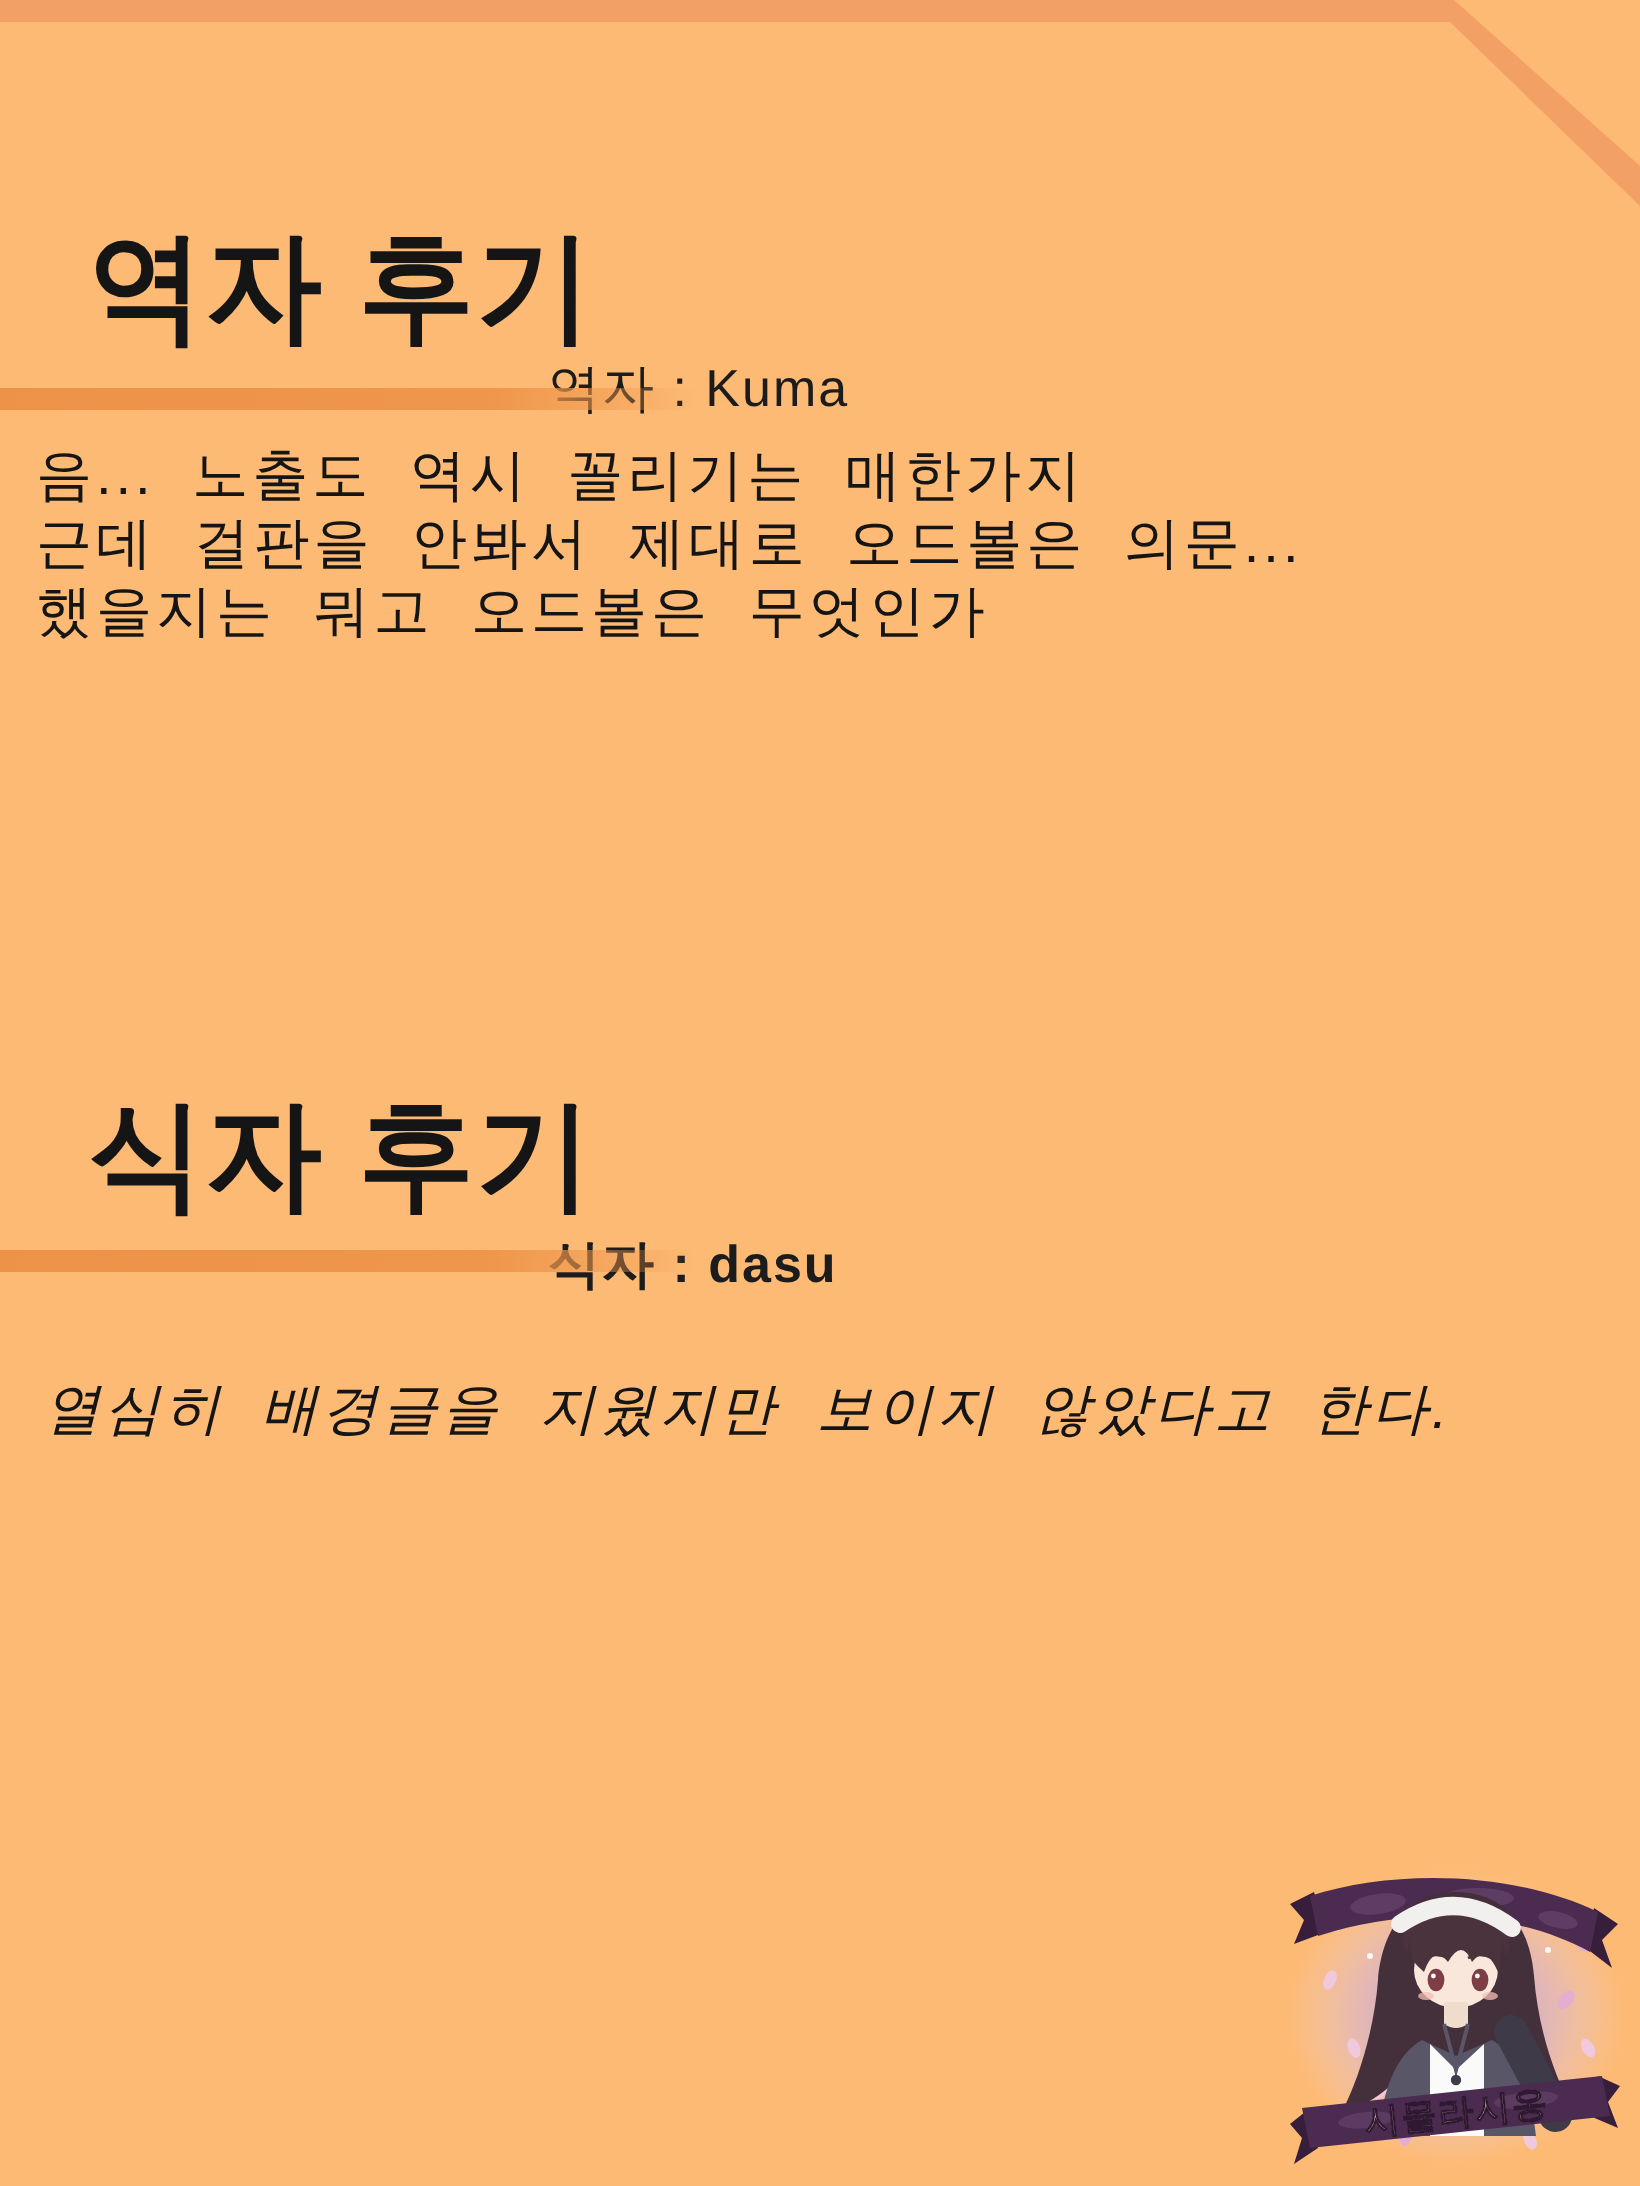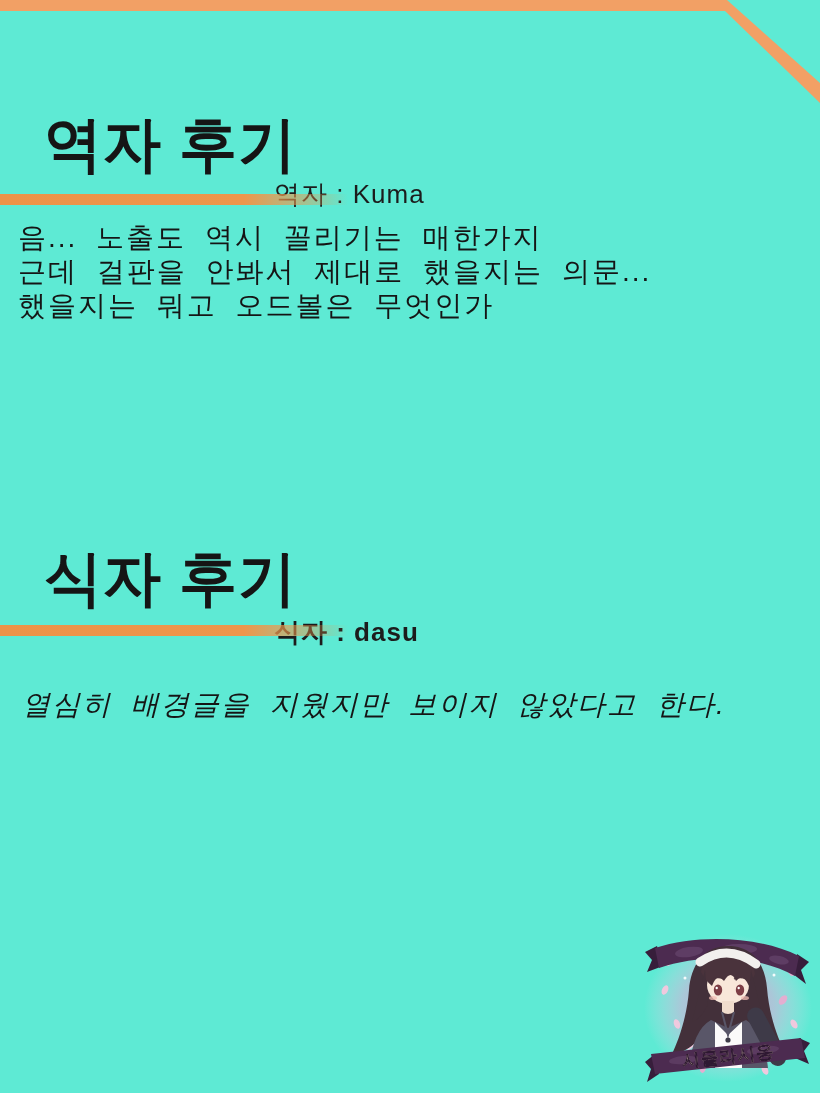--- a/index.html
+++ b/index.html
@@ -1,20 +1,20 @@
 <!DOCTYPE html>
 <html><head>
 <meta charset="utf-8">
 <style>
   html, body { margin: 0; padding: 0; }
   .page {
     position: relative;
     width: 820px;
     height: 1093px;
-    background: #5eead4;
+    background: #fdba74;
     overflow: hidden;
     font-family: "Liberation Sans", "DejaVu Sans", sans-serif;
     color: #121212;
   }
   .top-deco {
     position: absolute;
     left: 0; top: 0;
     width: 820px; height: 110px;
     display: block;
   }
@@ -76,21 +76,21 @@
 
   <svg class="top-deco" viewBox="0 0 820 110" aria-hidden="true">
     <polygon points="0,0 727,0 820,83 820,103 725,11 0,11" fill="#F2A065"></polygon>
   </svg>
 
   <section>
     <h1 class="section-title" style="top:112px;">역자 후기</h1>
     <span class="credit" style="top:147px;">역자 : Kuma</span>
     <div class="divider" style="top:194px;"></div>
     <p class="handnote" style="left:18px; top:221px;">음... 노출도 역시 꼴리기는 매한가지</p>
-    <p class="handnote" style="left:18px; top:255px;">근데 걸판을 안봐서 제대로 했을지는 의문...</p>
+    <p class="handnote" style="left:18px; top:255px;">근데 걸판을 안봐서 제대로 오드볼은 의문...</p>
     <p class="handnote" style="left:18px; top:289px;">했을지는 뭐고 오드볼은 무엇인가</p>
   </section>
 
   <section>
     <h1 class="section-title" style="top:546px;">식자 후기</h1>
     <span class="credit" style="top:585px;font-weight:bold;">식자 : dasu</span>
     <div class="divider" style="top:625px;"></div>
     <p class="handnote" style="left:22px; top:688px;font-style:italic;">열심히 배경글을 지웠지만 보이지 않았다고 한다.</p>
   </section>
 

